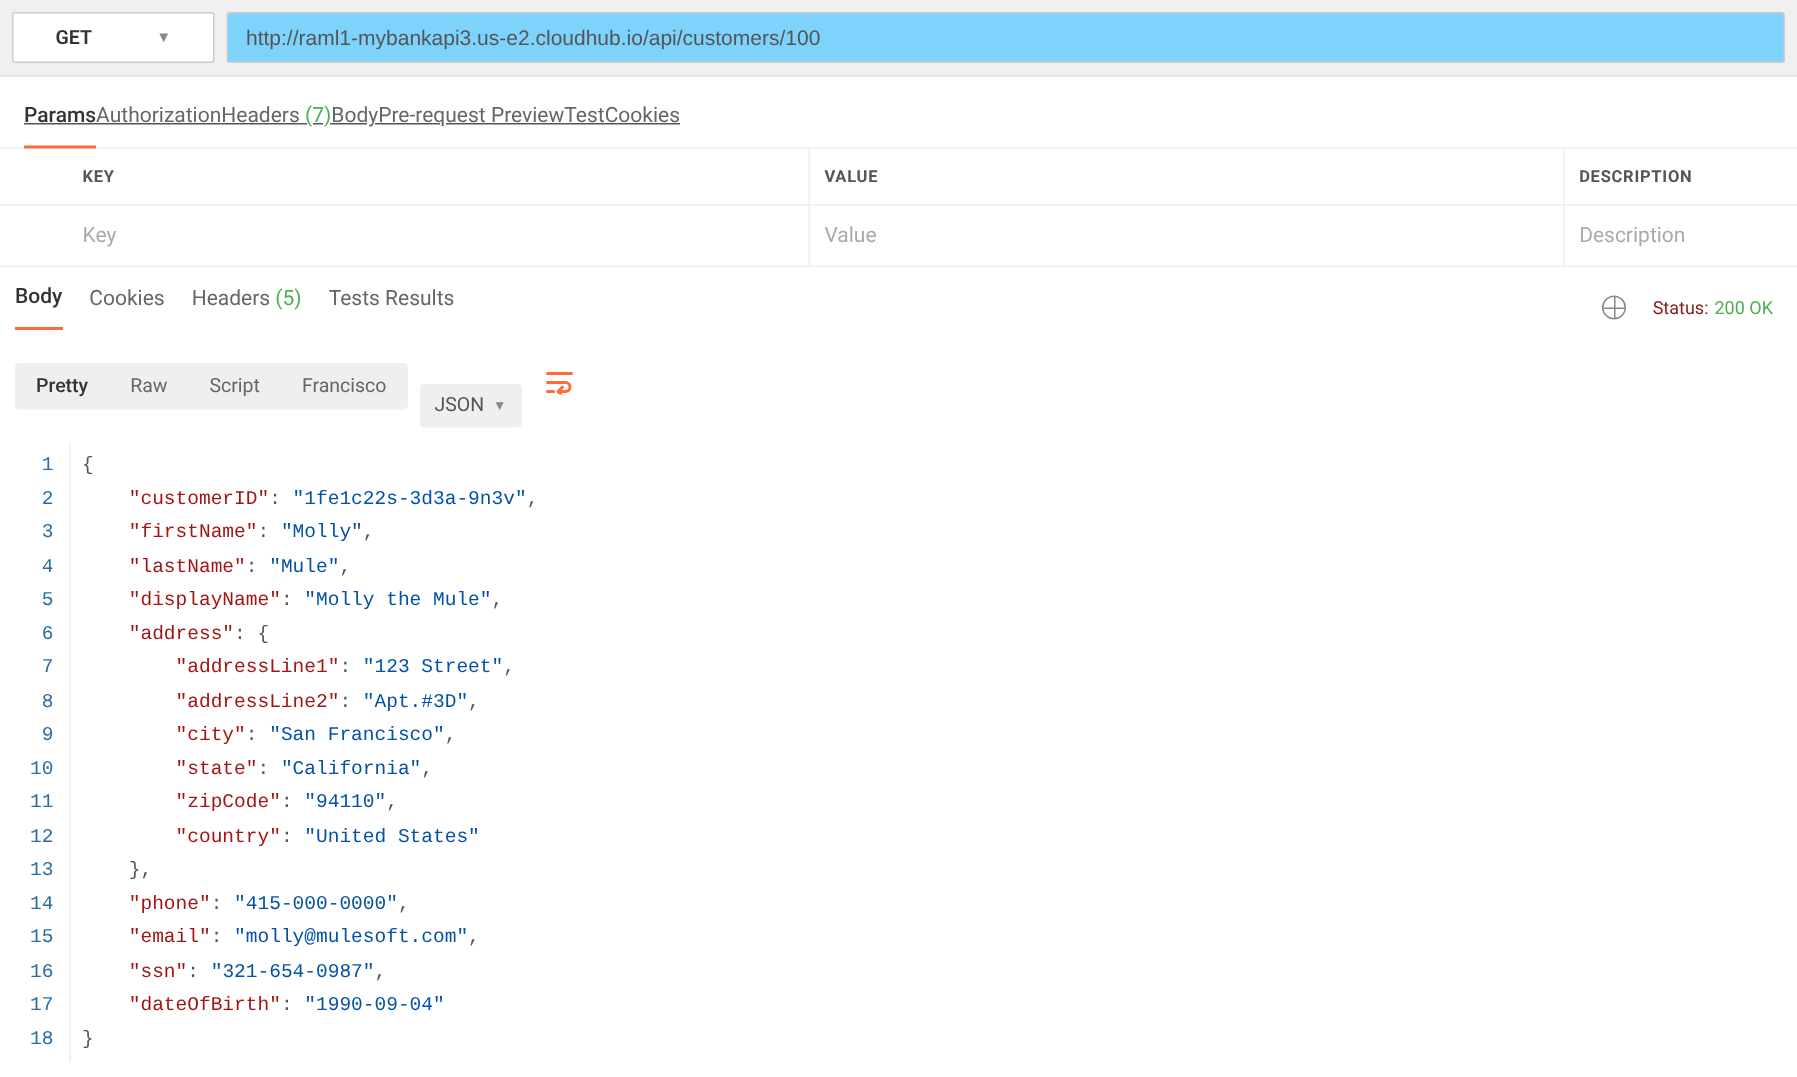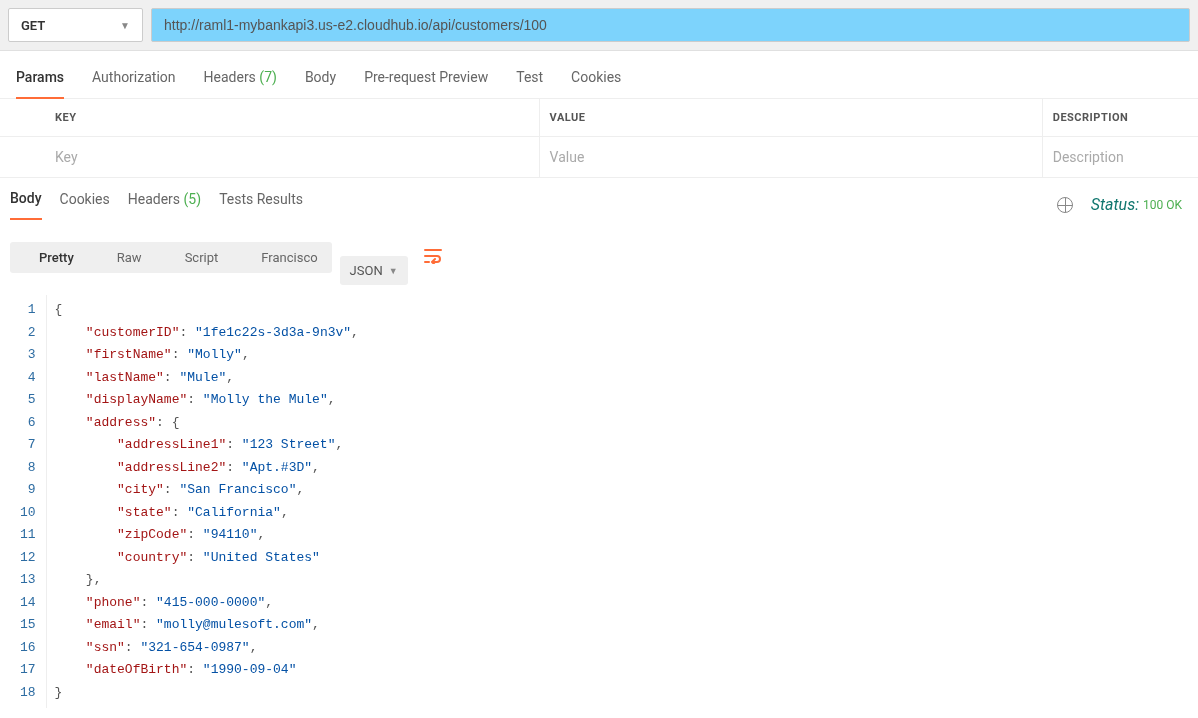--- a/index.html
+++ b/index.html
@@ -1,46 +1,46 @@
 <!DOCTYPE html>
 <html><head>
 <meta charset="utf-8">
 <style>
   * { box-sizing: border-box; margin: 0; padding: 0; }
   body { font-family: -apple-system, BlinkMacSystemFont, "Segoe UI", Roboto, Arial, sans-serif; font-size: 13px; color: #555; background: #fff; }
 
   .req-bar { display: flex; padding: 8px; background: #f0f0f0; gap: 8px; border-bottom: 1px solid #e0e0e0;}
-  .method-select { display: flex; align-items: center; justify-content: space-between; width: 135px; padding: 8px 12px; background: #fff; border: 1px solid #ccc; border-radius: 2px; font-weight: 600; color: #333; font-size: 13px; cursor: pointer;}
+  .method-select { display: flex; align-items: center; justify-content: space-between; width: 135px; padding: 8px 28px; background: #fff; border: 1px solid #ccc; border-radius: 2px; font-weight: 600; color: #333; font-size: 13px; cursor: pointer;}
   .method-select .chev { color: #888; font-size: 10px; }
   .url-input { flex: 1; padding: 8px 12px; background: #7dd3fc; border: 1px solid #ccc; border-radius: 2px; color: #555; font-size: 14px; }
 
-  .tab-row { display: flex; gap: 28px; padding: 18px 16px 0 16px; border-bottom: 1px solid #eee; font-size: 14px;}
+  .tab-row { display: flex; padding: 18px 16px 0 16px; border-bottom: 1px solid #eee; font-size: 14px; text-decoration: underline;}
   .tab { padding-bottom: 12px; cursor: pointer; color: #666; }
   .tab.active { color: #333; border-bottom: 2px solid #ff6c37; margin-bottom: -1px; font-weight: 500;}
   .count { color: #4caf50; }
 
   .kv-table { width: 100%; border-collapse: collapse; }
   .kv-head td { padding: 12px 10px; font-size: 11px; font-weight: 700; letter-spacing: 0.5px; color: #555; border-bottom: 1px solid #eee; border-right: 1px solid #eee;}
   .kv-row td { padding: 12px 10px; color: #aaa; border-bottom: 1px solid #eee; border-right: 1px solid #eee; font-size: 14px;}
   .col-key { width: 45%; padding-left: 55px !important;}
   .col-val { width: 42%;}
   .col-desc { width: 13%; border-right: none !important;}
 
   .resp-tabs { display:flex; align-items:center; padding: 12px 16px 0 10px; font-size: 14px;}
   .resp-tabs .tab { margin-right: 18px; }
   .resp-tabs .spacer { flex:1; }
-  .status-label { color: #0f766e; font-size: 16px; font-style: italic; }
+  .status-label { color: #7f1d1d; font-size: 12px; }
   .status-code { color: #4caf50; font-size: 12px; margin-left: 4px;}
   .globe { width:16px; height:16px; border:1.5px solid #888; border-radius:50%; position:relative; margin-right: 18px;}
   .globe::before{content:"";position:absolute;left:50%;top:0;bottom:0;width:1px;background:#888;}
   .globe::after{content:"";position:absolute;top:50%;left:0;right:0;height:1px;background:#888;}
 
   .view-bar { display:flex; align-items:center; gap:8px; padding: 10px 10px;}
   .pill { background:#efefef; border-radius:3px; display:flex; align-items:center;}
-  .pill .opt { padding: 8px 14px; cursor:pointer; color:#666; font-size:13px;margin-left:15px;}
+  .pill .opt { padding: 8px 14px; cursor:pointer; color:#666; font-size:13px;}
   .pill .opt.active { color:#333; font-weight:500;}
   .small-pill { background:#efefef; border-radius:3px; padding:7px 10px; display:flex; align-items:center; gap:6px; color:#555; font-size:13px; cursor:pointer;margin-top:27px;}
   .small-pill .chev { font-size:9px; color:#888;}
   .wrap-icon { color:#ff6c37; font-size:18px; padding: 4px 8px; cursor:pointer;}
 
   .code-area { display:flex; font-family: "Courier New", monospace; font-size: 13px; line-height: 22.5px;}
   .gutter { text-align:right; color:#2d6ca2; padding: 4px 10px 4px 20px; user-select:none; border-right:1px solid #eee;}
   .code { padding: 4px 8px; white-space: pre; }
   .b { color:#555; } 
   .k { color:#a31515; } 
@@ -89,21 +89,21 @@
   <div class="tab active">Body</div>
   <div class="tab">Cookies</div>
   <div class="tab">
     <span>Headers</span>
     <span class="count">(5)</span>
   </div>
   <div class="tab">Tests Results</div>
   <div class="spacer"></div>
   <div class="globe"></div>
   <span class="status-label">Status:</span>
-  <span class="status-code">100 OK</span>
+  <span class="status-code">200 OK</span>
 </div>
 
 <div class="view-bar">
   <div class="pill">
     <div class="opt active">Pretty</div>
     <div class="opt">Raw</div>
     <div class="opt">Script</div>
     <div class="opt">Francisco</div>
   </div>
   <div class="small-pill">

